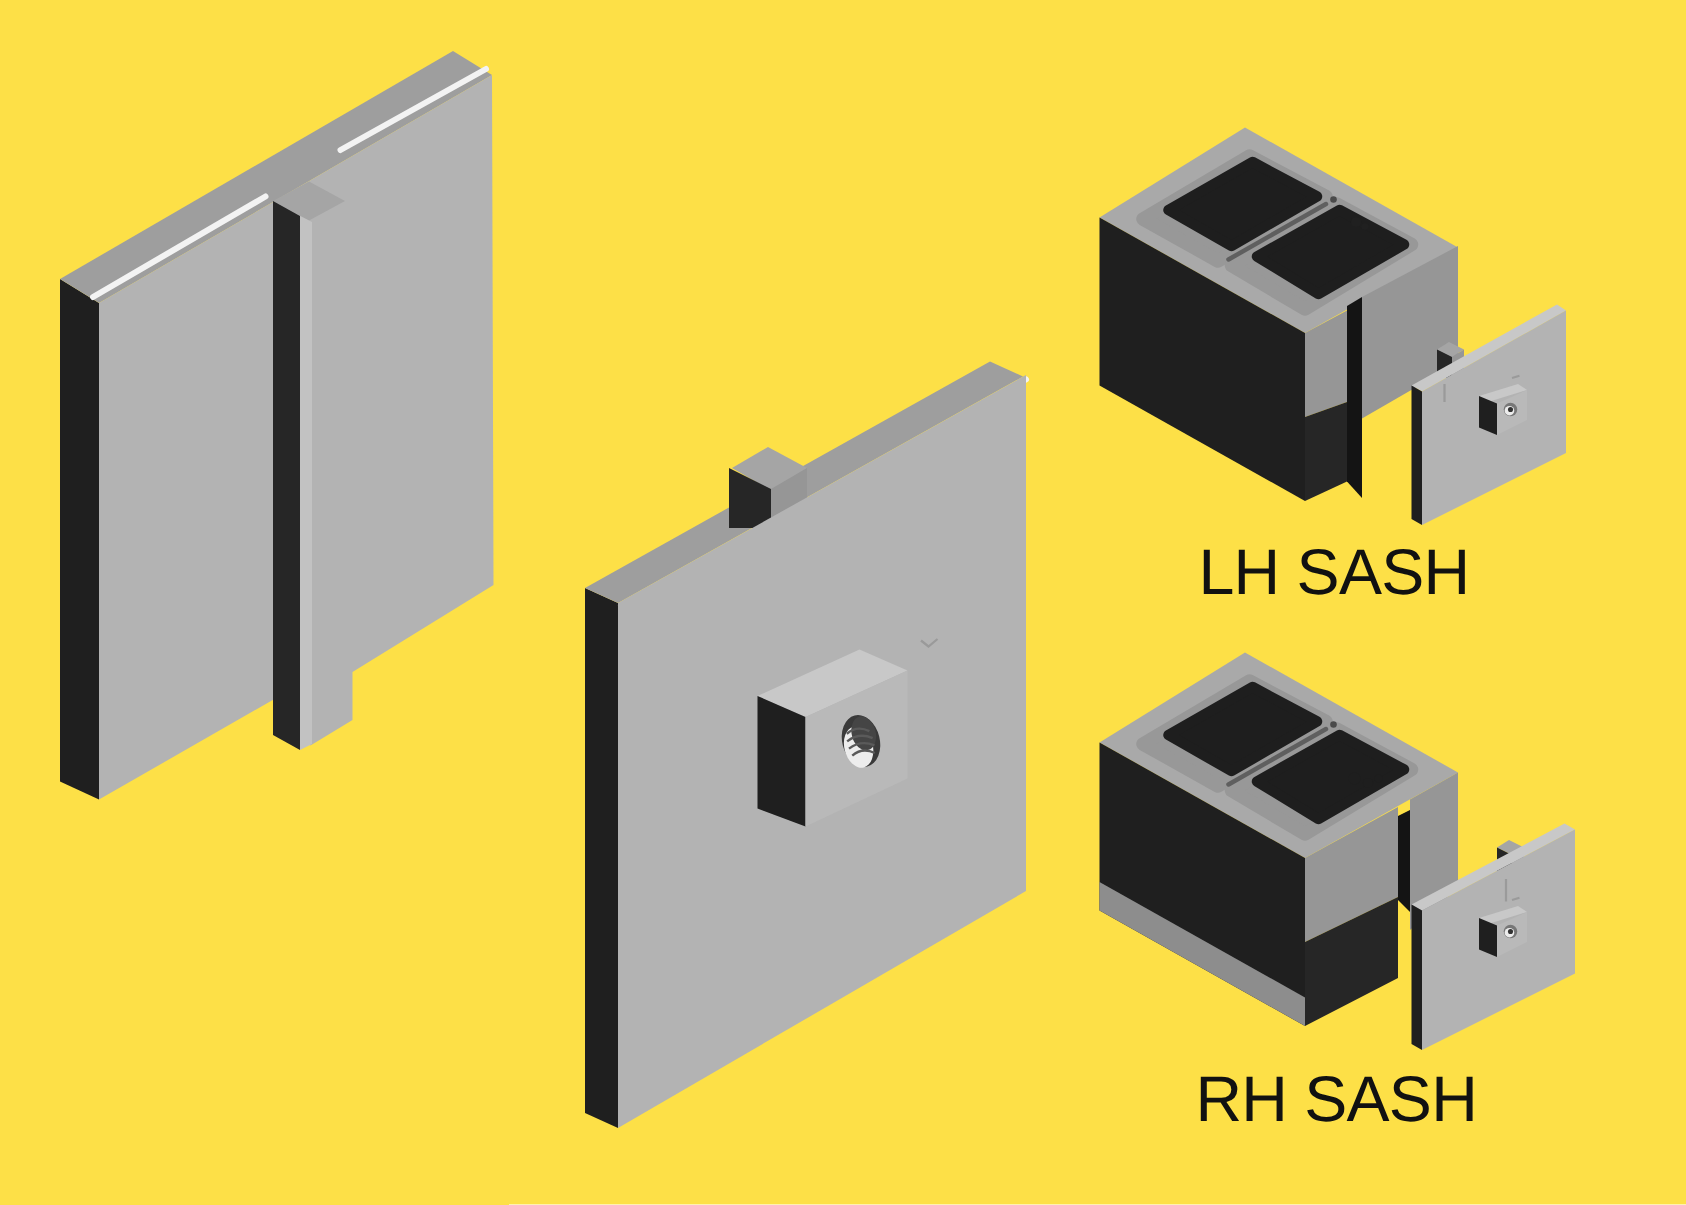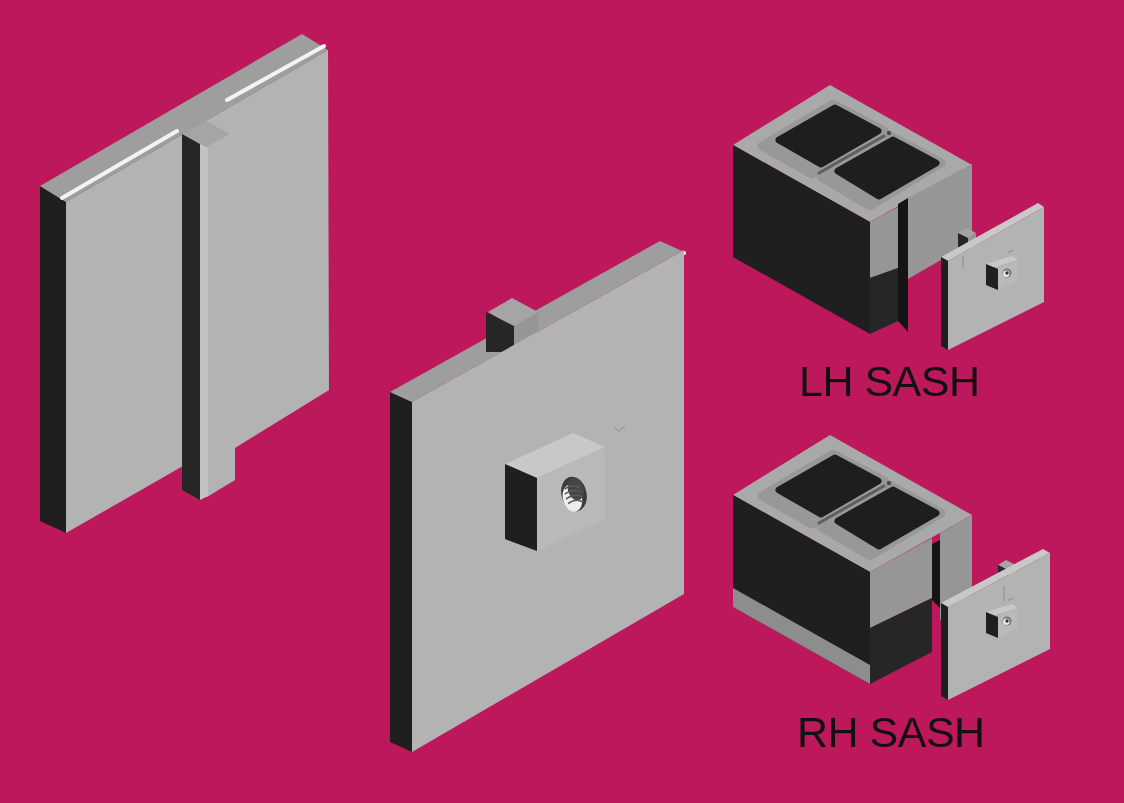--- a/index.html
+++ b/index.html
@@ -1,17 +1,17 @@
 <!DOCTYPE html>
 <html><head>
 <meta charset="utf-8">
 <style>
   html,body{margin:0;padding:0;background:#ffffff;}
   body{font-family:"Liberation Sans", sans-serif;}
-  .stage{position:relative;width:1124px;height:803px;background:#be185d;overflow:hidden;}
+  .stage{position:relative;width:1124px;height:803px;background:#fde047;overflow:hidden;}
   svg{display:block;}
   
   .f-light   {fill:#b3b3b3;}  
   .f-light2  {fill:#b9b9b9;}  
   .f-top     {fill:#9e9e9e;}  
   .f-top2    {fill:#a9a9a9;}  
   .f-tab     {fill:#a5a5a5;}
   .f-dark    {fill:#1f1f1f;}  
   .f-dark2   {fill:#262626;}
   .f-slot    {fill:#141414;}

